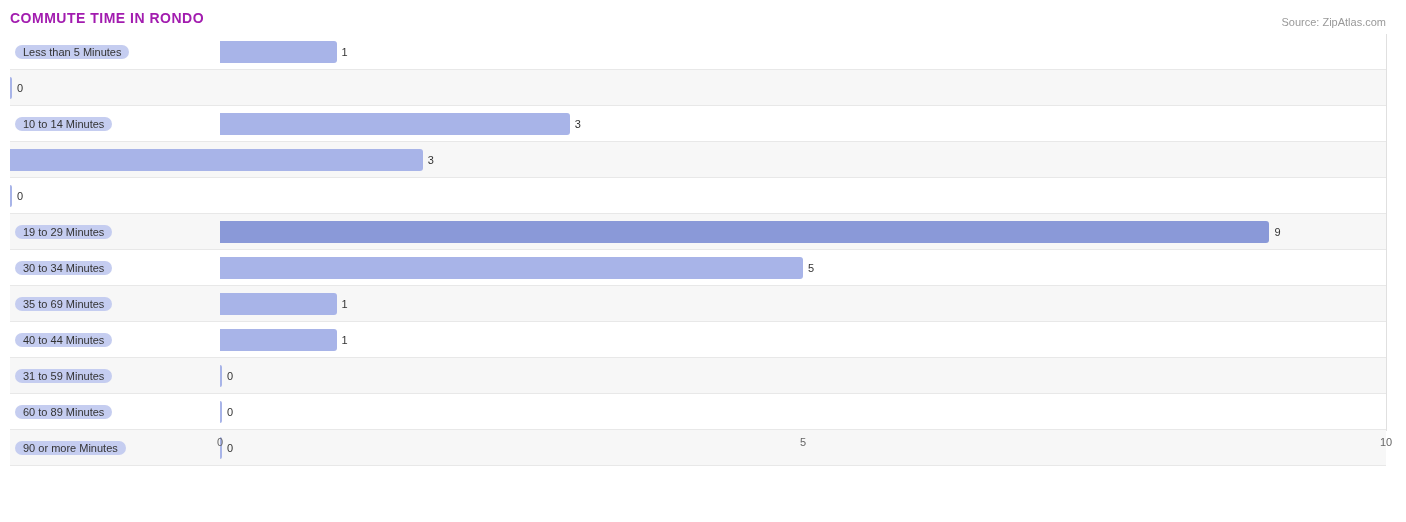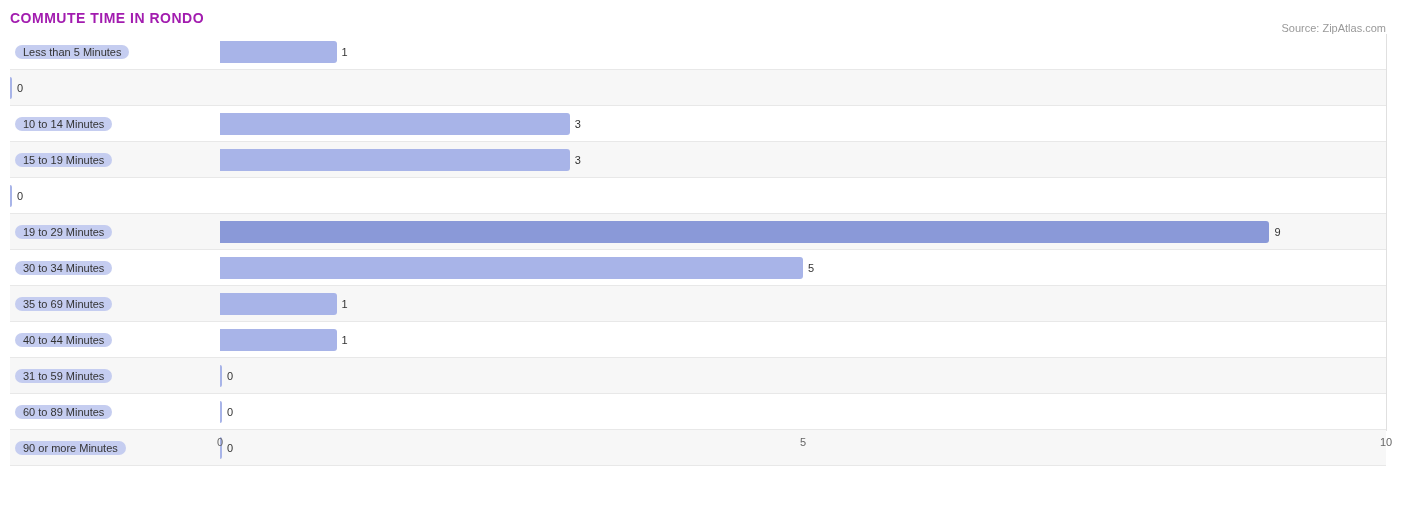--- a/index.html
+++ b/index.html
@@ -19,21 +19,21 @@
     .chart-title {
       font-size: 14px;
       font-weight: bold;
       color: #a21caf;
       text-transform: uppercase;
       letter-spacing: 0.5px;
       margin-bottom: 8px;
     }
     .source-text {
       position: absolute;
-      top: 22px;
+      top: 16px;
       right: 20px;
       font-size: 11px;
       color: #999;
     }
     .chart-area {
       position: relative;
       width: 100%;
       height: calc(100% - 50px);
     }
     .grid-lines {
@@ -161,23 +161,20 @@
           <div class="row-label-container">
             <span class="label-pill">10 to 14 Minutes</span>
           </div>
           <div class="bar-area">
             <div class="bar" style="width: 30%;">
               <span class="bar-value">3</span>
             </div>
           </div>
         </div>
         <div class="bar-row">
-          <div class="row-label-container">
-            <span class="label-pill">15 to 19 Minutes</span>
-          </div>
           <div class="bar-area">
             <div class="bar" style="width: 30%;">
               <span class="bar-value">3</span>
             </div>
           </div>
         </div>
         <div class="bar-row">
           <div class="bar-area">
             <div class="bar" style="width: 0%;">
               <span class="bar-value">0</span>

